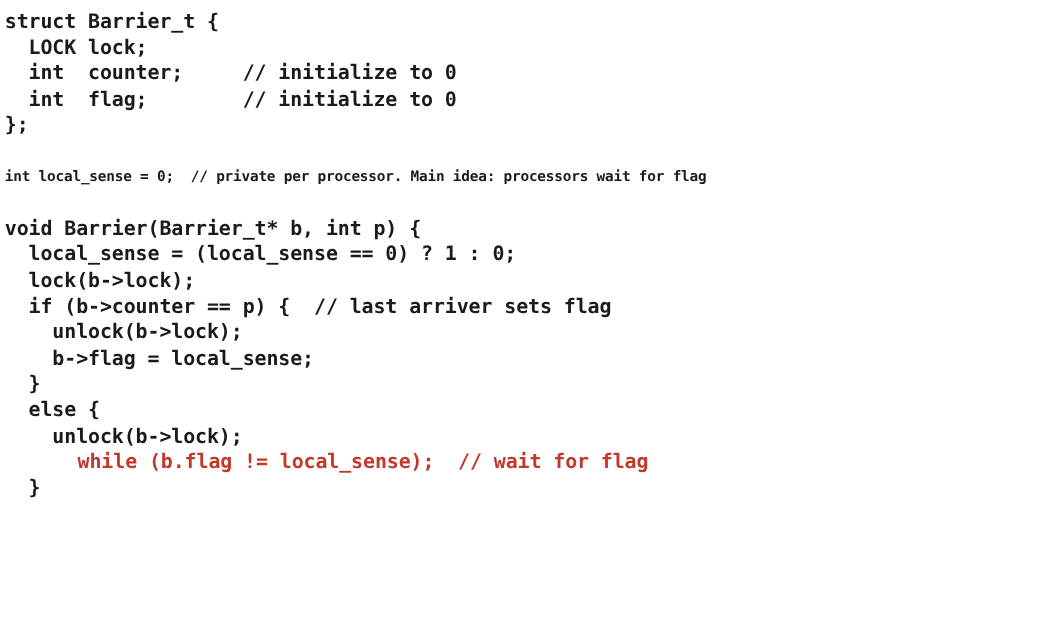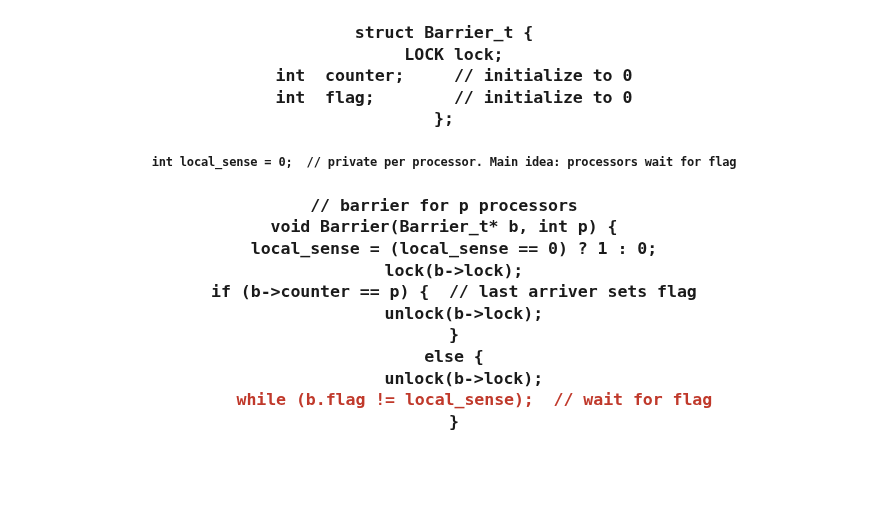--- a/index.html
+++ b/index.html
@@ -12,23 +12,22 @@
     width: 884px;
     height: 519px;
     overflow: hidden;
     font-family: "DejaVu Sans Mono", monospace;
   }
   #code-listing {
     position: relative;
     width: 884px;
     height: 519px;
     background: #ffffff;
-    padding: 15px;
+    padding: 0;
     box-sizing: border-box;
-    text-align: center;
   }
   .code-line {
     position: relative;
     height: 21.6px;
     line-height: 21.6px;
     white-space: pre;
     font-family: "DejaVu Sans Mono", monospace;
     font-size: 16.6px;
     font-weight: bold;
     color: #1a1a1a;
@@ -57,24 +56,24 @@
 
 <div id="code-listing">
     <div class="code-line first">struct Barrier_t {</div>
     <div class="code-line">  LOCK lock;</div>
     <div class="code-line">  int  counter;     // initialize to 0</div>
     <div class="code-line">  int  flag;        // initialize to 0</div>
     <div class="code-line">};</div>
     <div class="code-line blank"></div>
     <div class="code-line wide">int local_sense = 0;  // private per processor. Main idea: processors wait for flag</div>
     <div class="code-line blank"></div>
-    <div class="code-line">// barrier for p processors</div>
     <div class="code-line">void Barrier(Barrier_t* b, int p) {</div>
     <div class="code-line">  local_sense = (local_sense == 0) ? 1 : 0;</div>
     <div class="code-line">  lock(b-&gt;lock);</div>
     <div class="code-line">  if (b-&gt;counter == p) {  // last arriver sets flag</div>
     <div class="code-line">    unlock(b-&gt;lock);</div>
+    <div class="code-line">    b-&gt;flag = local_sense;</div>
     <div class="code-line">  }</div>
     <div class="code-line">  else {</div>
     <div class="code-line">    unlock(b-&gt;lock);</div>
     <div class="code-line red">    while (b.flag != local_sense);  // wait for flag</div>
     <div class="code-line">  }</div>
   </div>
 
 </body></html>

